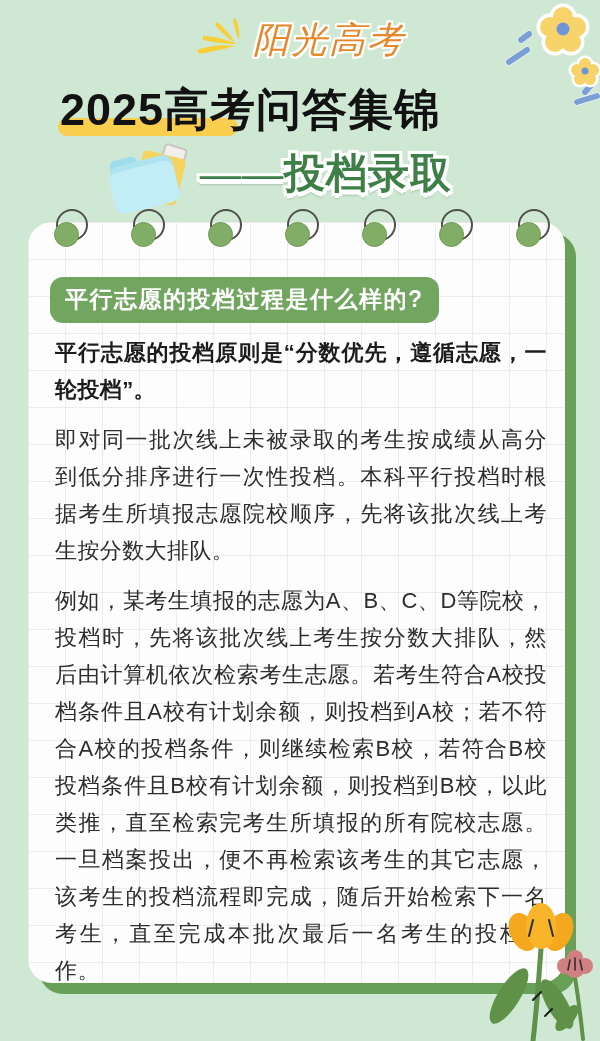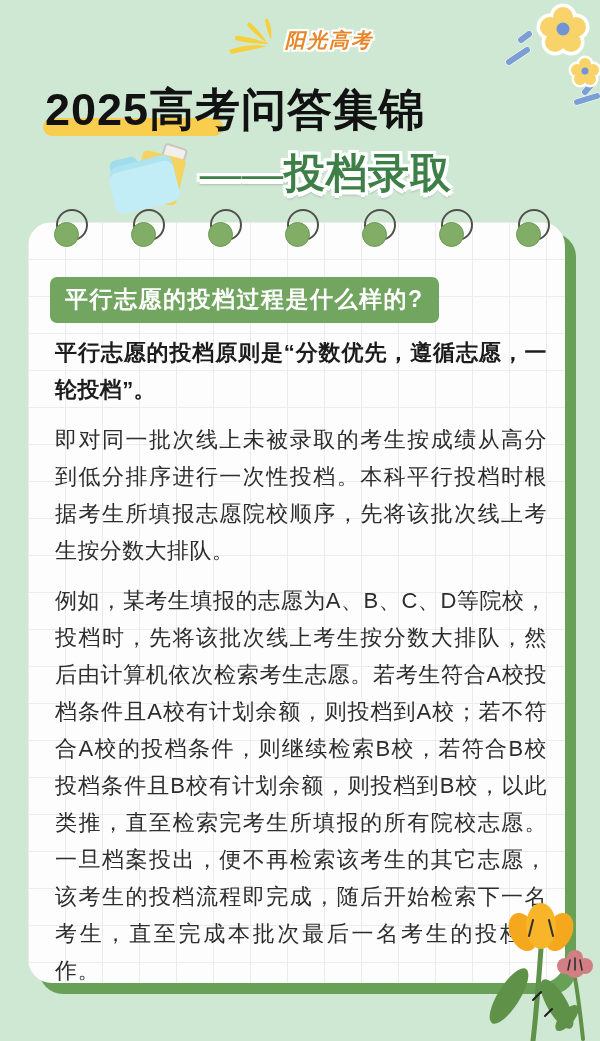--- a/index.html
+++ b/index.html
@@ -7,26 +7,26 @@
     width:600px;height:1041px;position:relative;overflow:hidden;
     background:#cfe8d4;
     font-family:"Liberation Sans","DejaVu Sans",sans-serif;
   }
   
   .logo{
     position:absolute;top:10px;left:0;width:600px;height:60px;
     display:flex;align-items:center;justify-content:center;gap:2px;
   }
   .logo-text{
-    font-size:20px;font-weight:bold;font-style:italic;color:#e8862a;
+    font-size:36px;font-weight:normal;font-style:italic;color:#e8862a;
     letter-spacing:2px;
     text-shadow:-2px -2px 0 #fff,2px -2px 0 #fff,-2px 2px 0 #fff,2px 2px 0 #fff,
                 0 -2px 0 #fff,0 2px 0 #fff,-2px 0 0 #fff,2px 0 0 #fff;
   }
-  .title-wrap{position:absolute;left:45px;top:84px;width:480px;height:60px;}
+  .title-wrap{position:absolute;left:60px;top:84px;width:480px;height:60px;}
   .title-highlight{
     position:absolute;left:-2px;top:34px;width:180px;height:18px;
     background:#f9ce4e;border-radius:9px;z-index:0;
   }
   .title-text{
     position:relative;z-index:1;font-size:45px;font-weight:900;color:#121212;
     letter-spacing:1px;line-height:52px;white-space:nowrap;
   }
   .folder-icon{position:absolute;left:100px;top:136px;width:105px;height:82px;}
   .subtitle{
@@ -56,21 +56,21 @@
   .ring-arc{
     position:absolute;left:3px;top:0;width:28px;height:28px;border-radius:50%;
     border:2px solid #50504a;background:transparent;
   }
   .ring-dot{
     position:absolute;left:1px;top:13px;width:23px;height:23px;border-radius:50%;
     background:#82ad66;border:1px solid #6d9a53;
   }
   .question-box{
     position:absolute;left:22px;top:55px;
-    background:#71a560;border-radius:7px;
+    background:#71a560;border-radius:13px;
     padding:7px 15px 8px 15px;
   }
   .question-text{
     color:#ffffff;font-size:23px;font-weight:bold;letter-spacing:1.5px;white-space:nowrap;
   }
   .body-text{
     position:absolute;left:27px;top:112px;width:492px;
     color:#2d2d2d;font-size:22px;line-height:37px;letter-spacing:0.4px;
     text-align:justify;
   }

